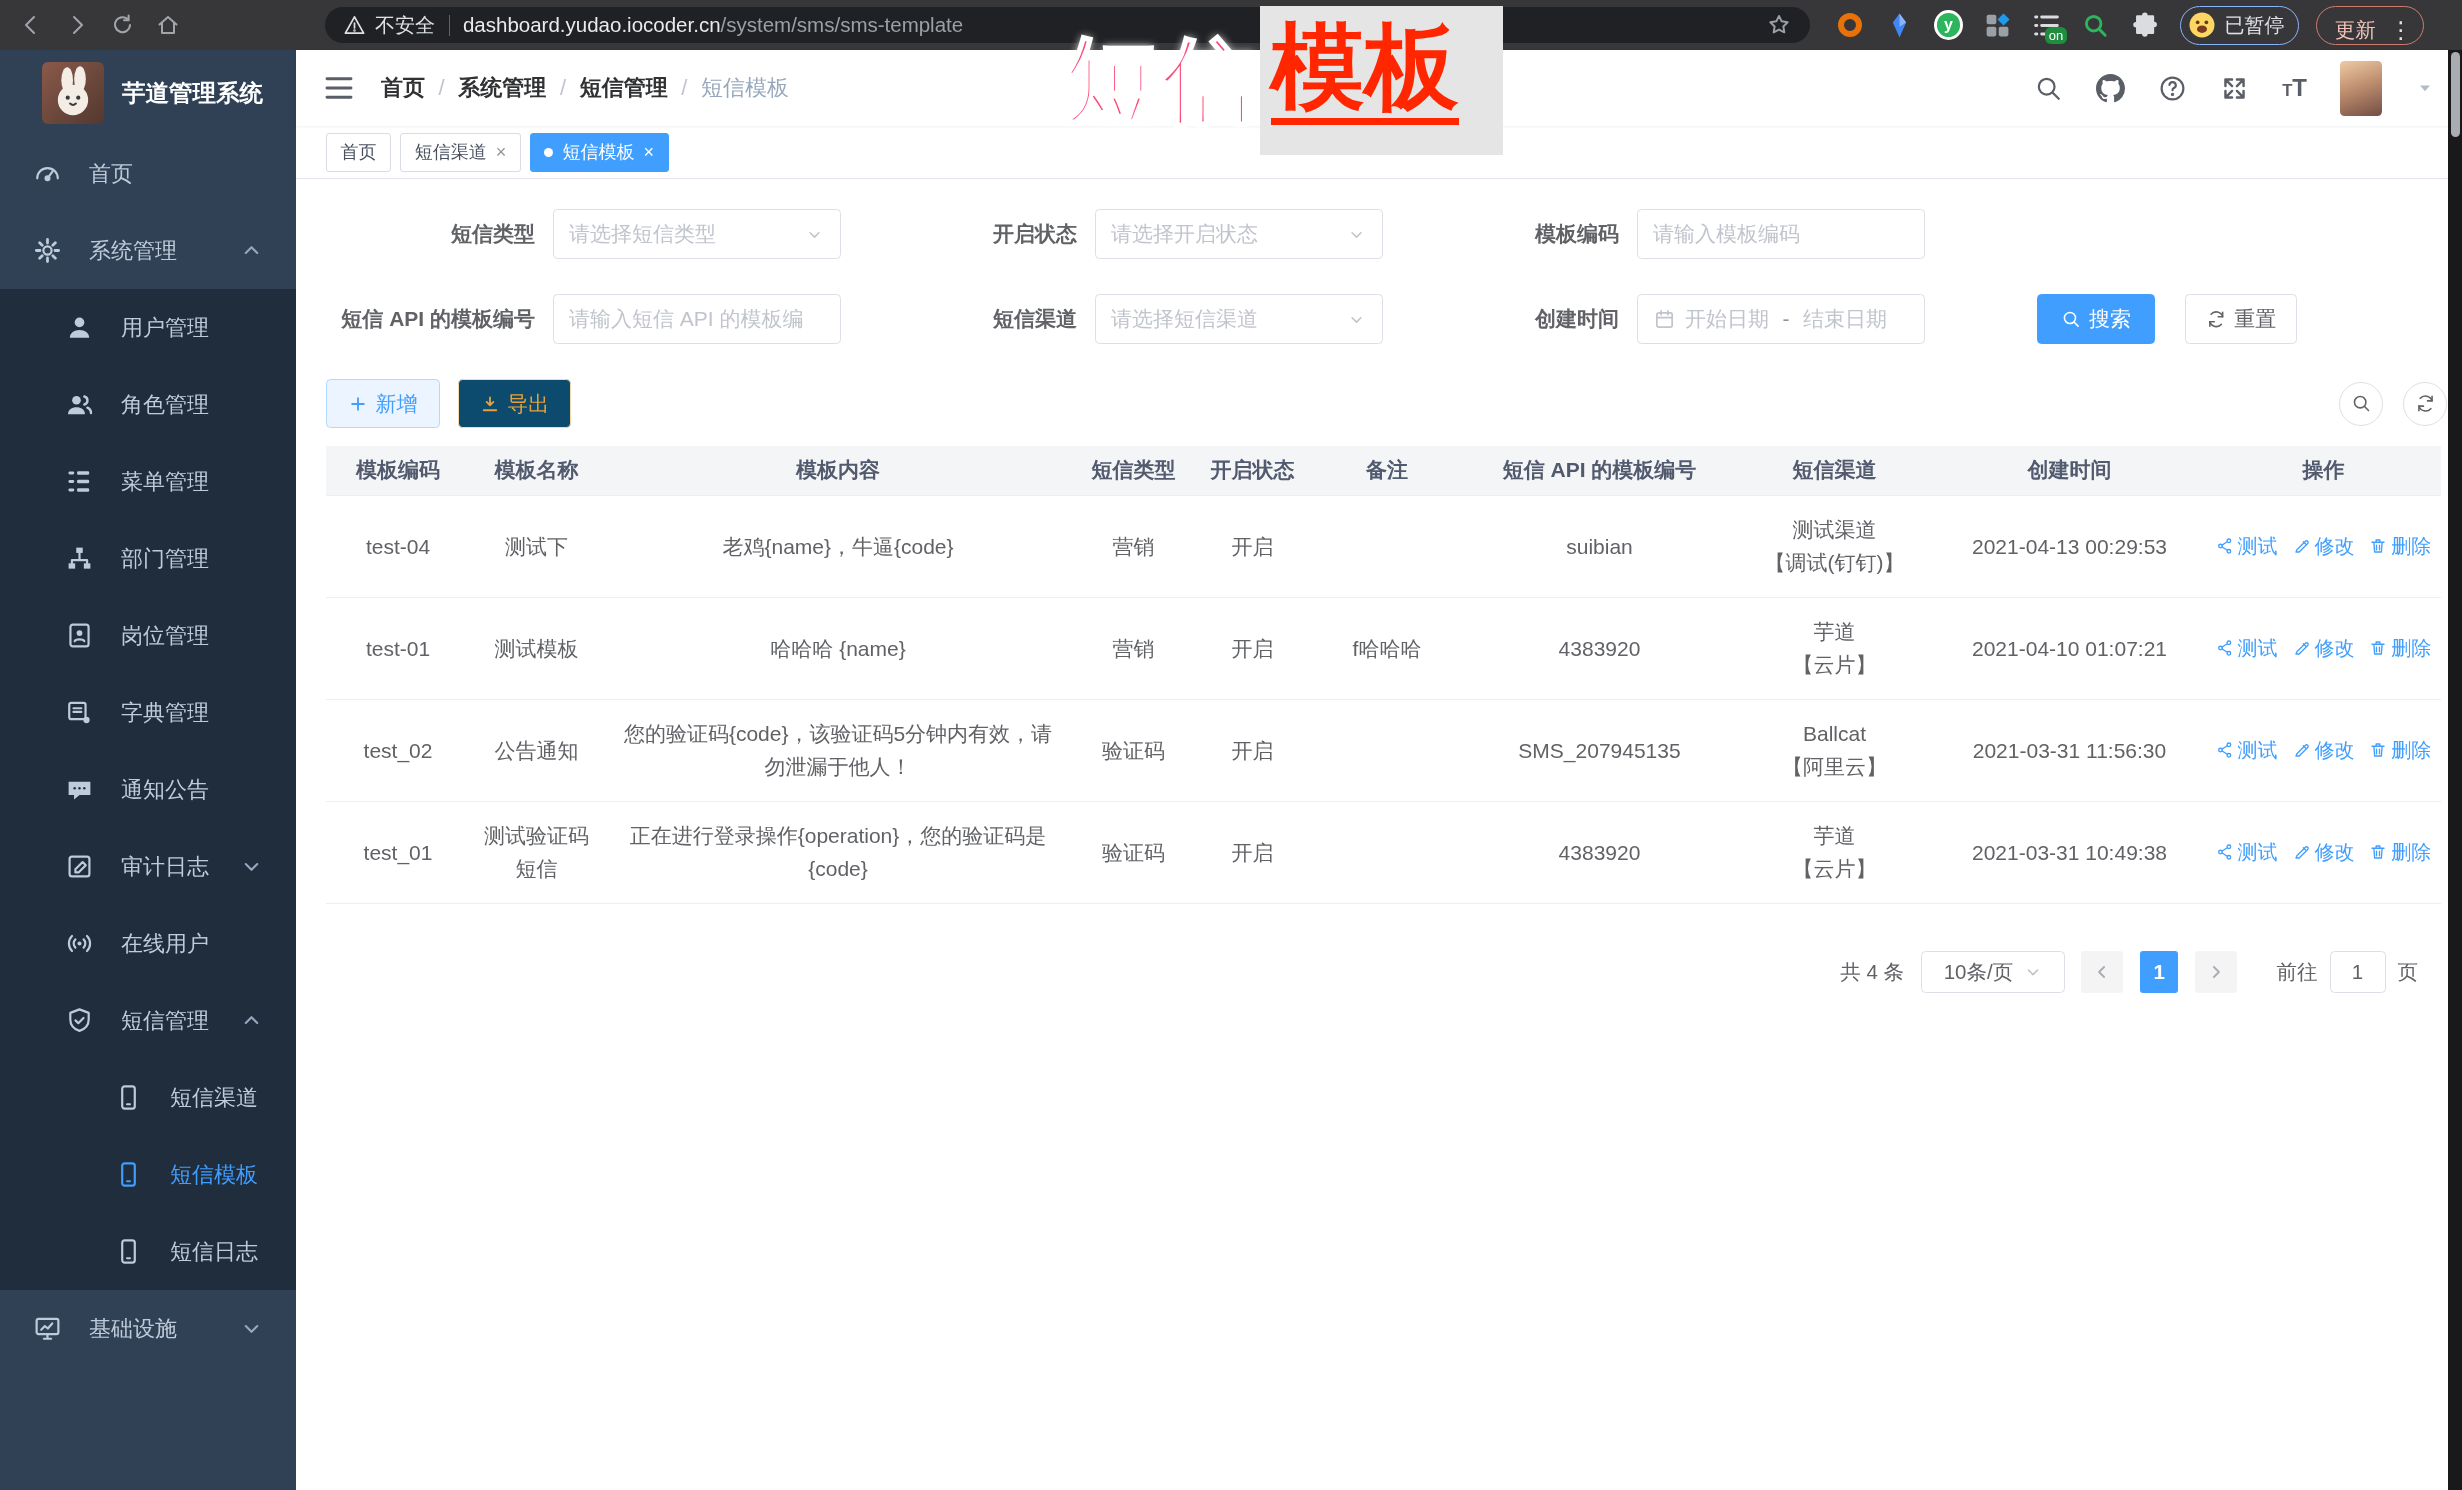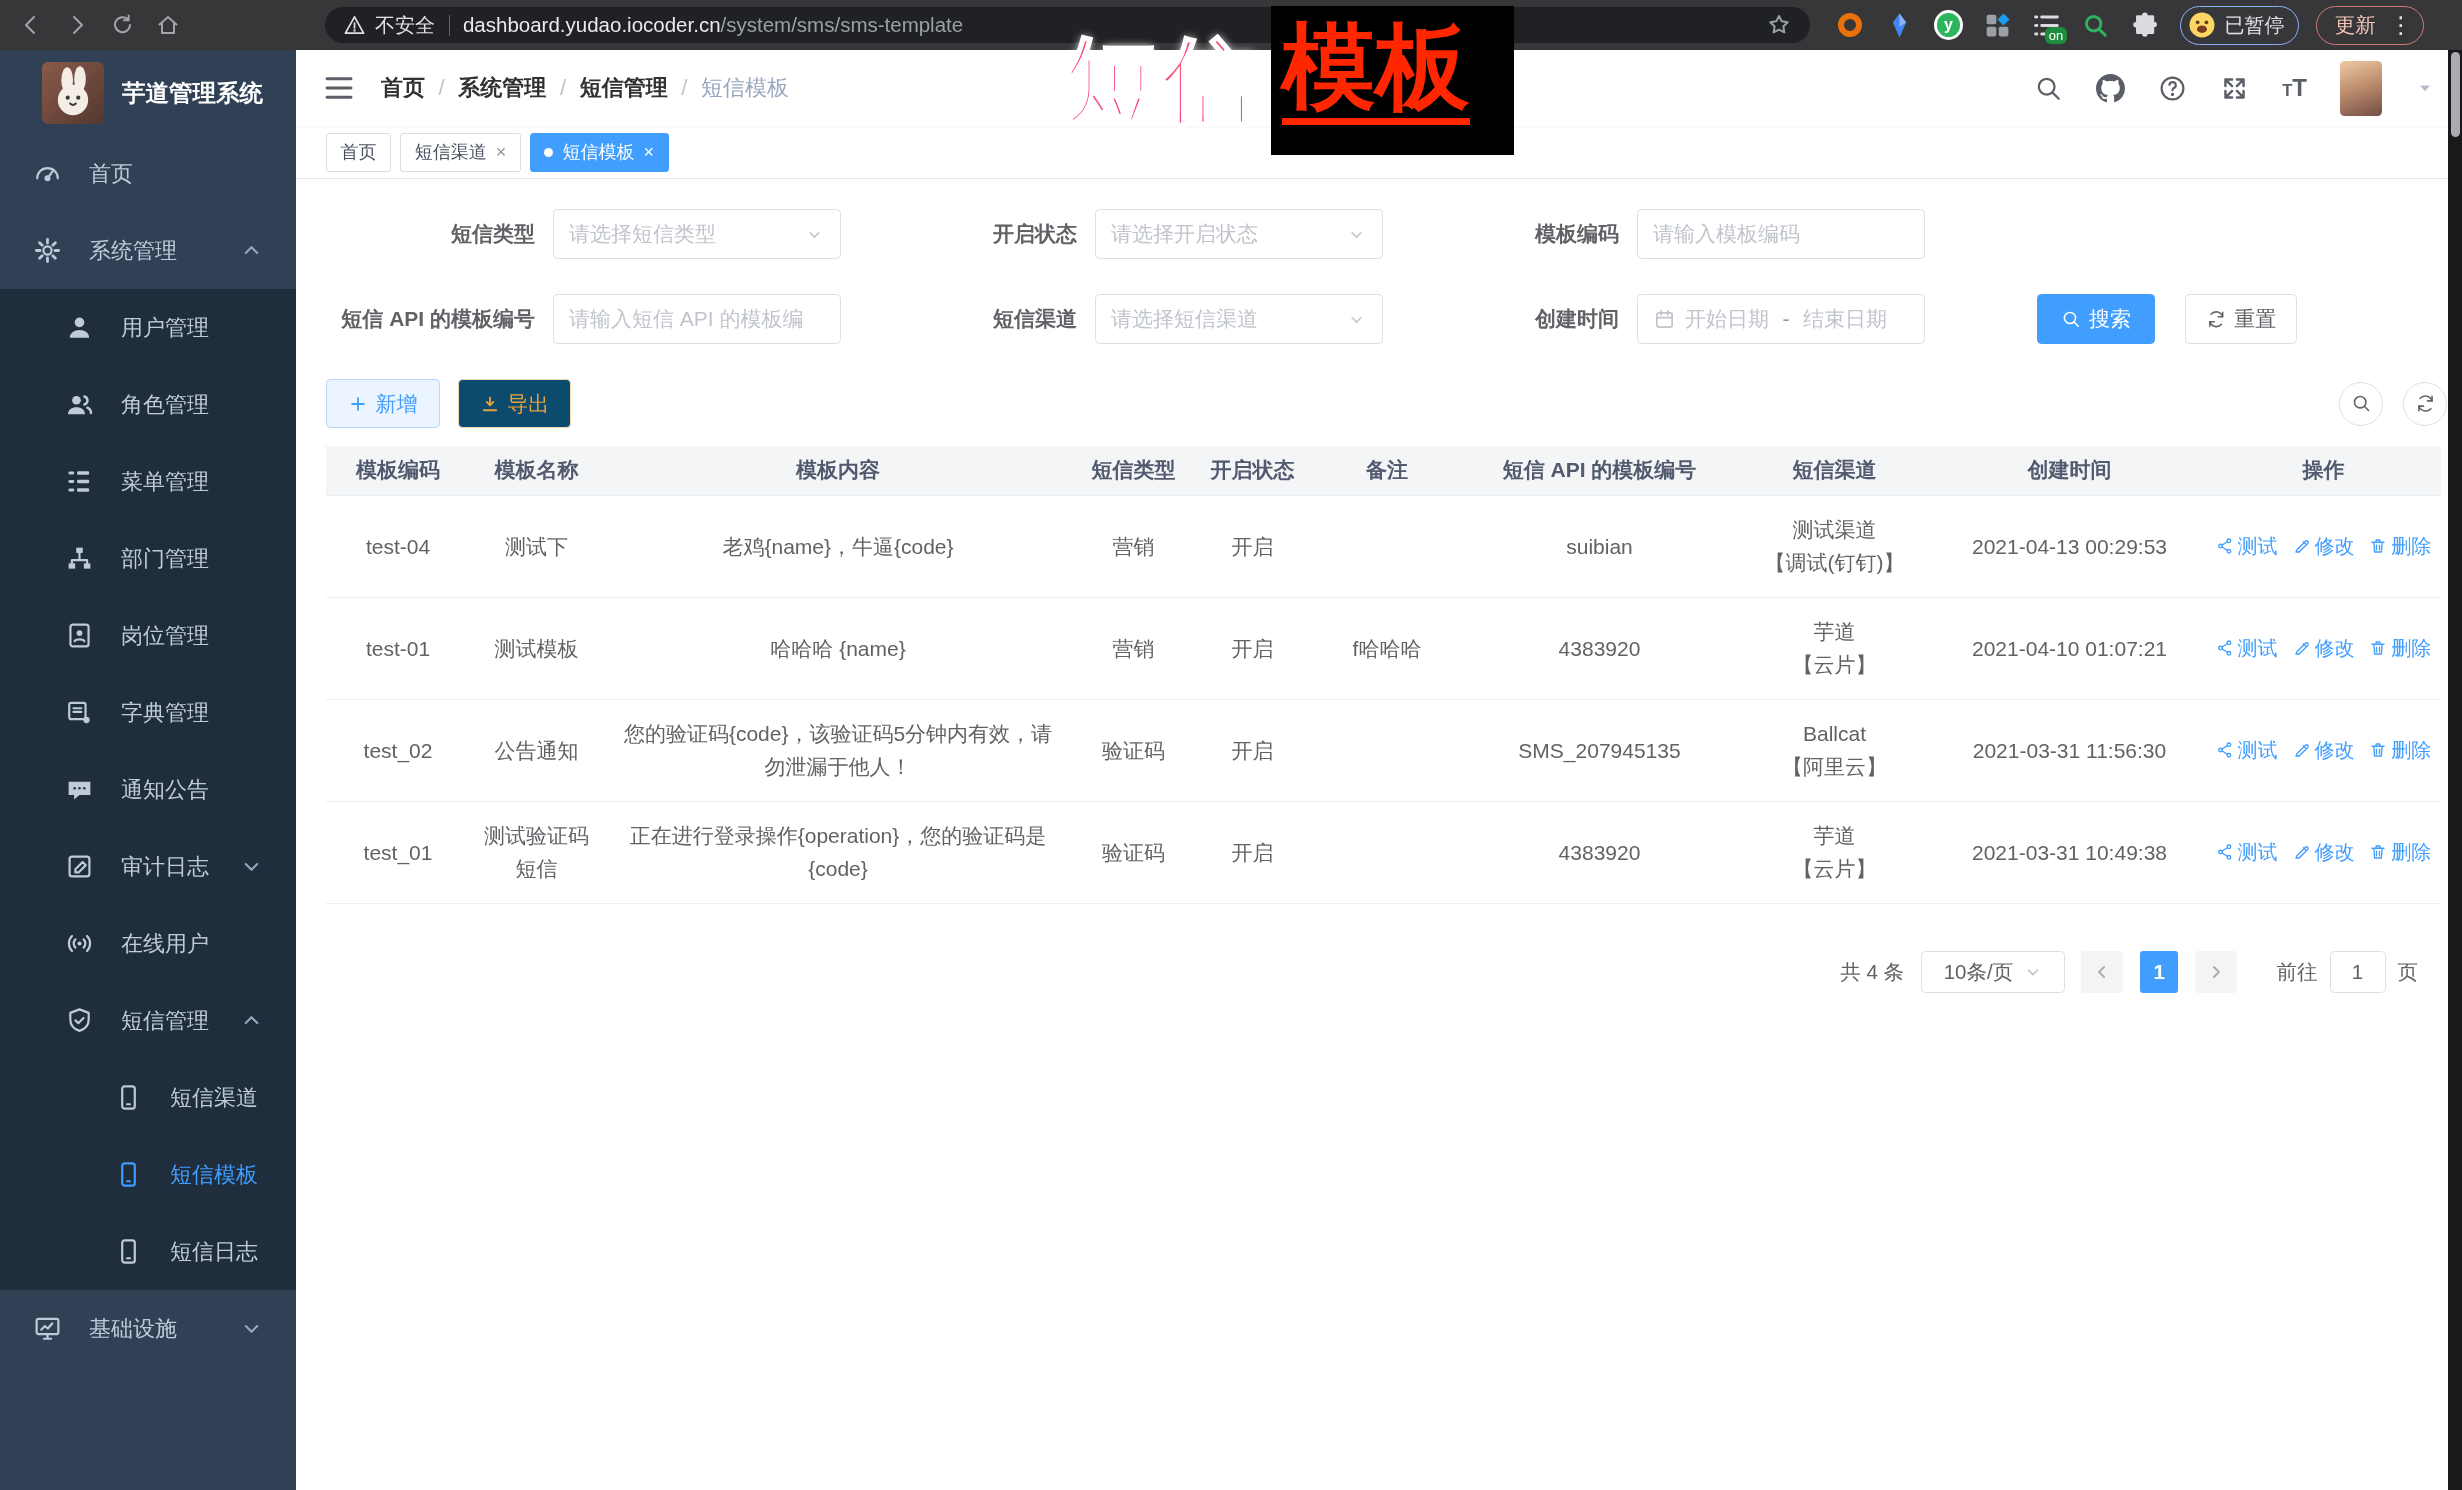--- a/index.html
+++ b/index.html
@@ -20,21 +20,21 @@
   .url-path { color:#9aa0a6; }
   .url-star { margin-left:auto; width:26px; height:26px; color:#9aa0a6; }
   .ext-area { display:flex; align-items:center; gap:20px; margin-left:26px; }
   .ext { width:29px; height:29px; position:relative; }
   .ext-orange { width:24px; height:24px; border:6.8px solid #e8710a; border-radius:50%; }
   .ext-y { width:30px; height:30px; border-radius:50%; background:#fff; display:flex; align-items:center; justify-content:center; }
   .ext-y b { width:23.5px; height:23.5px; border-radius:50%; background:#2db55d; color:#fff; font-size:16px; display:flex; align-items:center; justify-content:center; }
   .on-badge { position:absolute; right:-6px; bottom:-4.5px; background:#1e8e3e; color:#fff; font-size:13px; padding:0.8px 3.8px; border-radius:6px; }
   .paused-pill { height:39px; border:1.5px solid #8ab4f8; border-radius:20px; display:flex; align-items:center; gap:7.6px; padding:0 13.6px 0 6px; color:#dfe1e5; font-size:20px; margin-left:21px; flex:none; }
   .paused-pill .ico { width:30px; height:30px; }
-  .update-pill { height:39px; border:1.5px solid #cd7b70; border-radius:20px; display:flex; align-items:center; gap:13.6px; padding:0 10.6px 0 18px; color:#f3c4ba; font-size:20.5px; margin-left:16.7px; flex:none; }
+  .update-pill { height:39px; border:1.5px solid #cd7b70; border-radius:20px; display:flex; align-items:flex-end; gap:13.6px; padding:0 10.6px 0 18px; color:#f3c4ba; font-size:20.5px; margin-left:16.7px; flex:none; }
   .update-pill .dots { color:#dfe1e5; font-size:23px; }
 
   
   .app { display:flex; height:1440px; }
 
   
   .sidebar { width:296px; background:#304156; flex:none; display:flex; flex-direction:column; }
   .logo-row { height:85px; display:flex; align-items:center; padding-left:42px; gap:18px; flex:none; }
   .logo { width:62px; height:62px; border-radius:6px; background:linear-gradient(135deg,#8a5a4a,#53382f); overflow:hidden; flex:none; display:flex; align-items:center; justify-content:center; }
   .logo svg { width:56px; height:56px; }
@@ -111,21 +111,21 @@
   .page-sizer .ico { width:18px; height:18px; color:#c0c4cc; }
   .page-btn { width:42px; height:42px; border-radius:3px; background:#f4f4f5; color:#a8abb2; display:flex; align-items:center; justify-content:center; cursor:pointer; }
   .page-btn .ico { width:20px; height:20px; }
   .page-num { width:38px; height:42px; border-radius:3px; background:#409eff; color:#fff; display:flex; align-items:center; justify-content:center; font-weight:700; cursor:pointer; }
   .goto-wrap { display:flex; align-items:center; gap:12px; margin-left:23px; }
   .goto-input { width:56px; height:42px; border:0.8px solid #dcdfe6; border-radius:4.5px; text-align:center; font-size:20.5px; color:#606266; font-family:inherit; }
 
   
   .overlay-title { position:absolute; left:1064px; top:6px; z-index:100; display:flex; align-items:center; }
   .ov-left { font-size:94px; font-weight:700; color:#fb4b77; line-height:1.15; -webkit-text-stroke:2.3px #ffffff; text-shadow:0 0 9px rgba(255,255,255,.95); letter-spacing:3px; }
-  .ov-box { background:#000000; padding:9px 44px 30px 10.6px; margin-left:13px; }
+  .ov-box { background:#e5e5e5; padding:9px 44px 30px 10.6px; margin-left:2px; }
   .ov-right { font-size:94px; font-weight:700; color:#ff2600; border-bottom:7.6px solid #ff2600; line-height:1.1; display:inline-block; }
 
   
   .scroll-strip { position:absolute; right:0; top:50px; bottom:0; width:13.6px; background:#19191b; z-index:90; }
   .scroll-thumb { position:absolute; top:1.5px; left:2.3px; width:9px; height:85px; border-radius:4.5px; background:#a9acb1; }
 </style>
 </head>
 <body>
 
 <div class="browser-bar">

